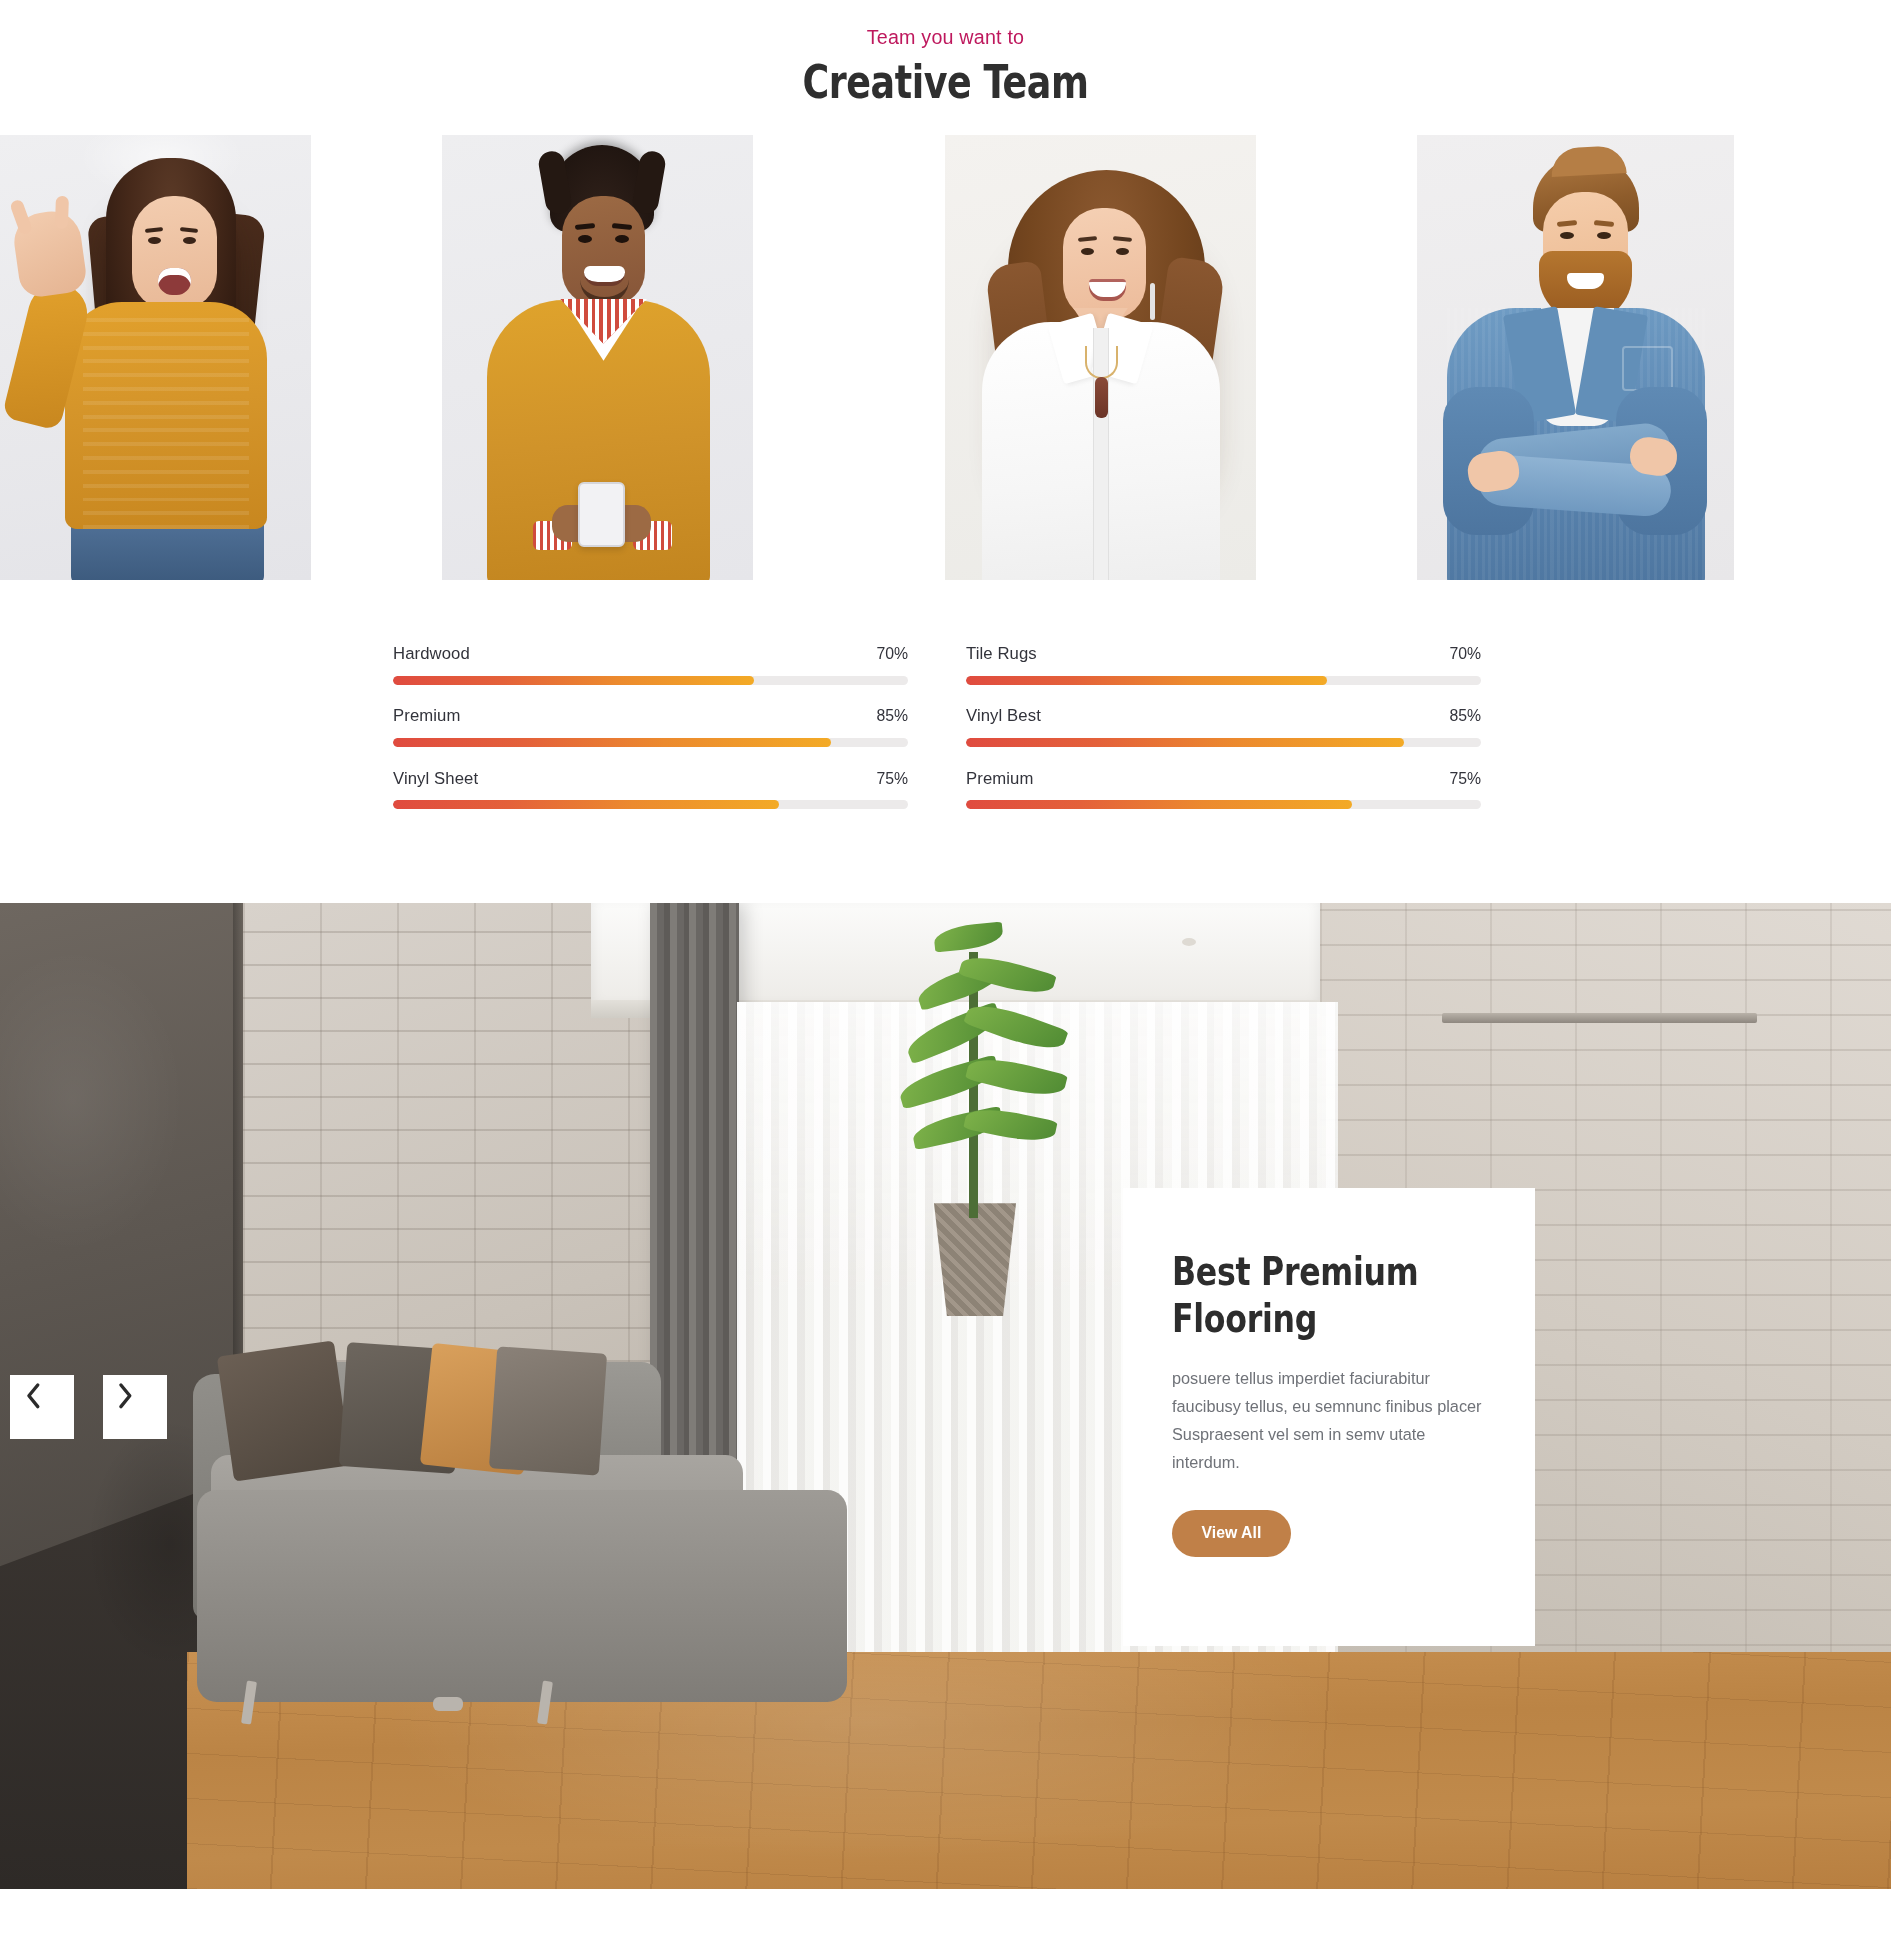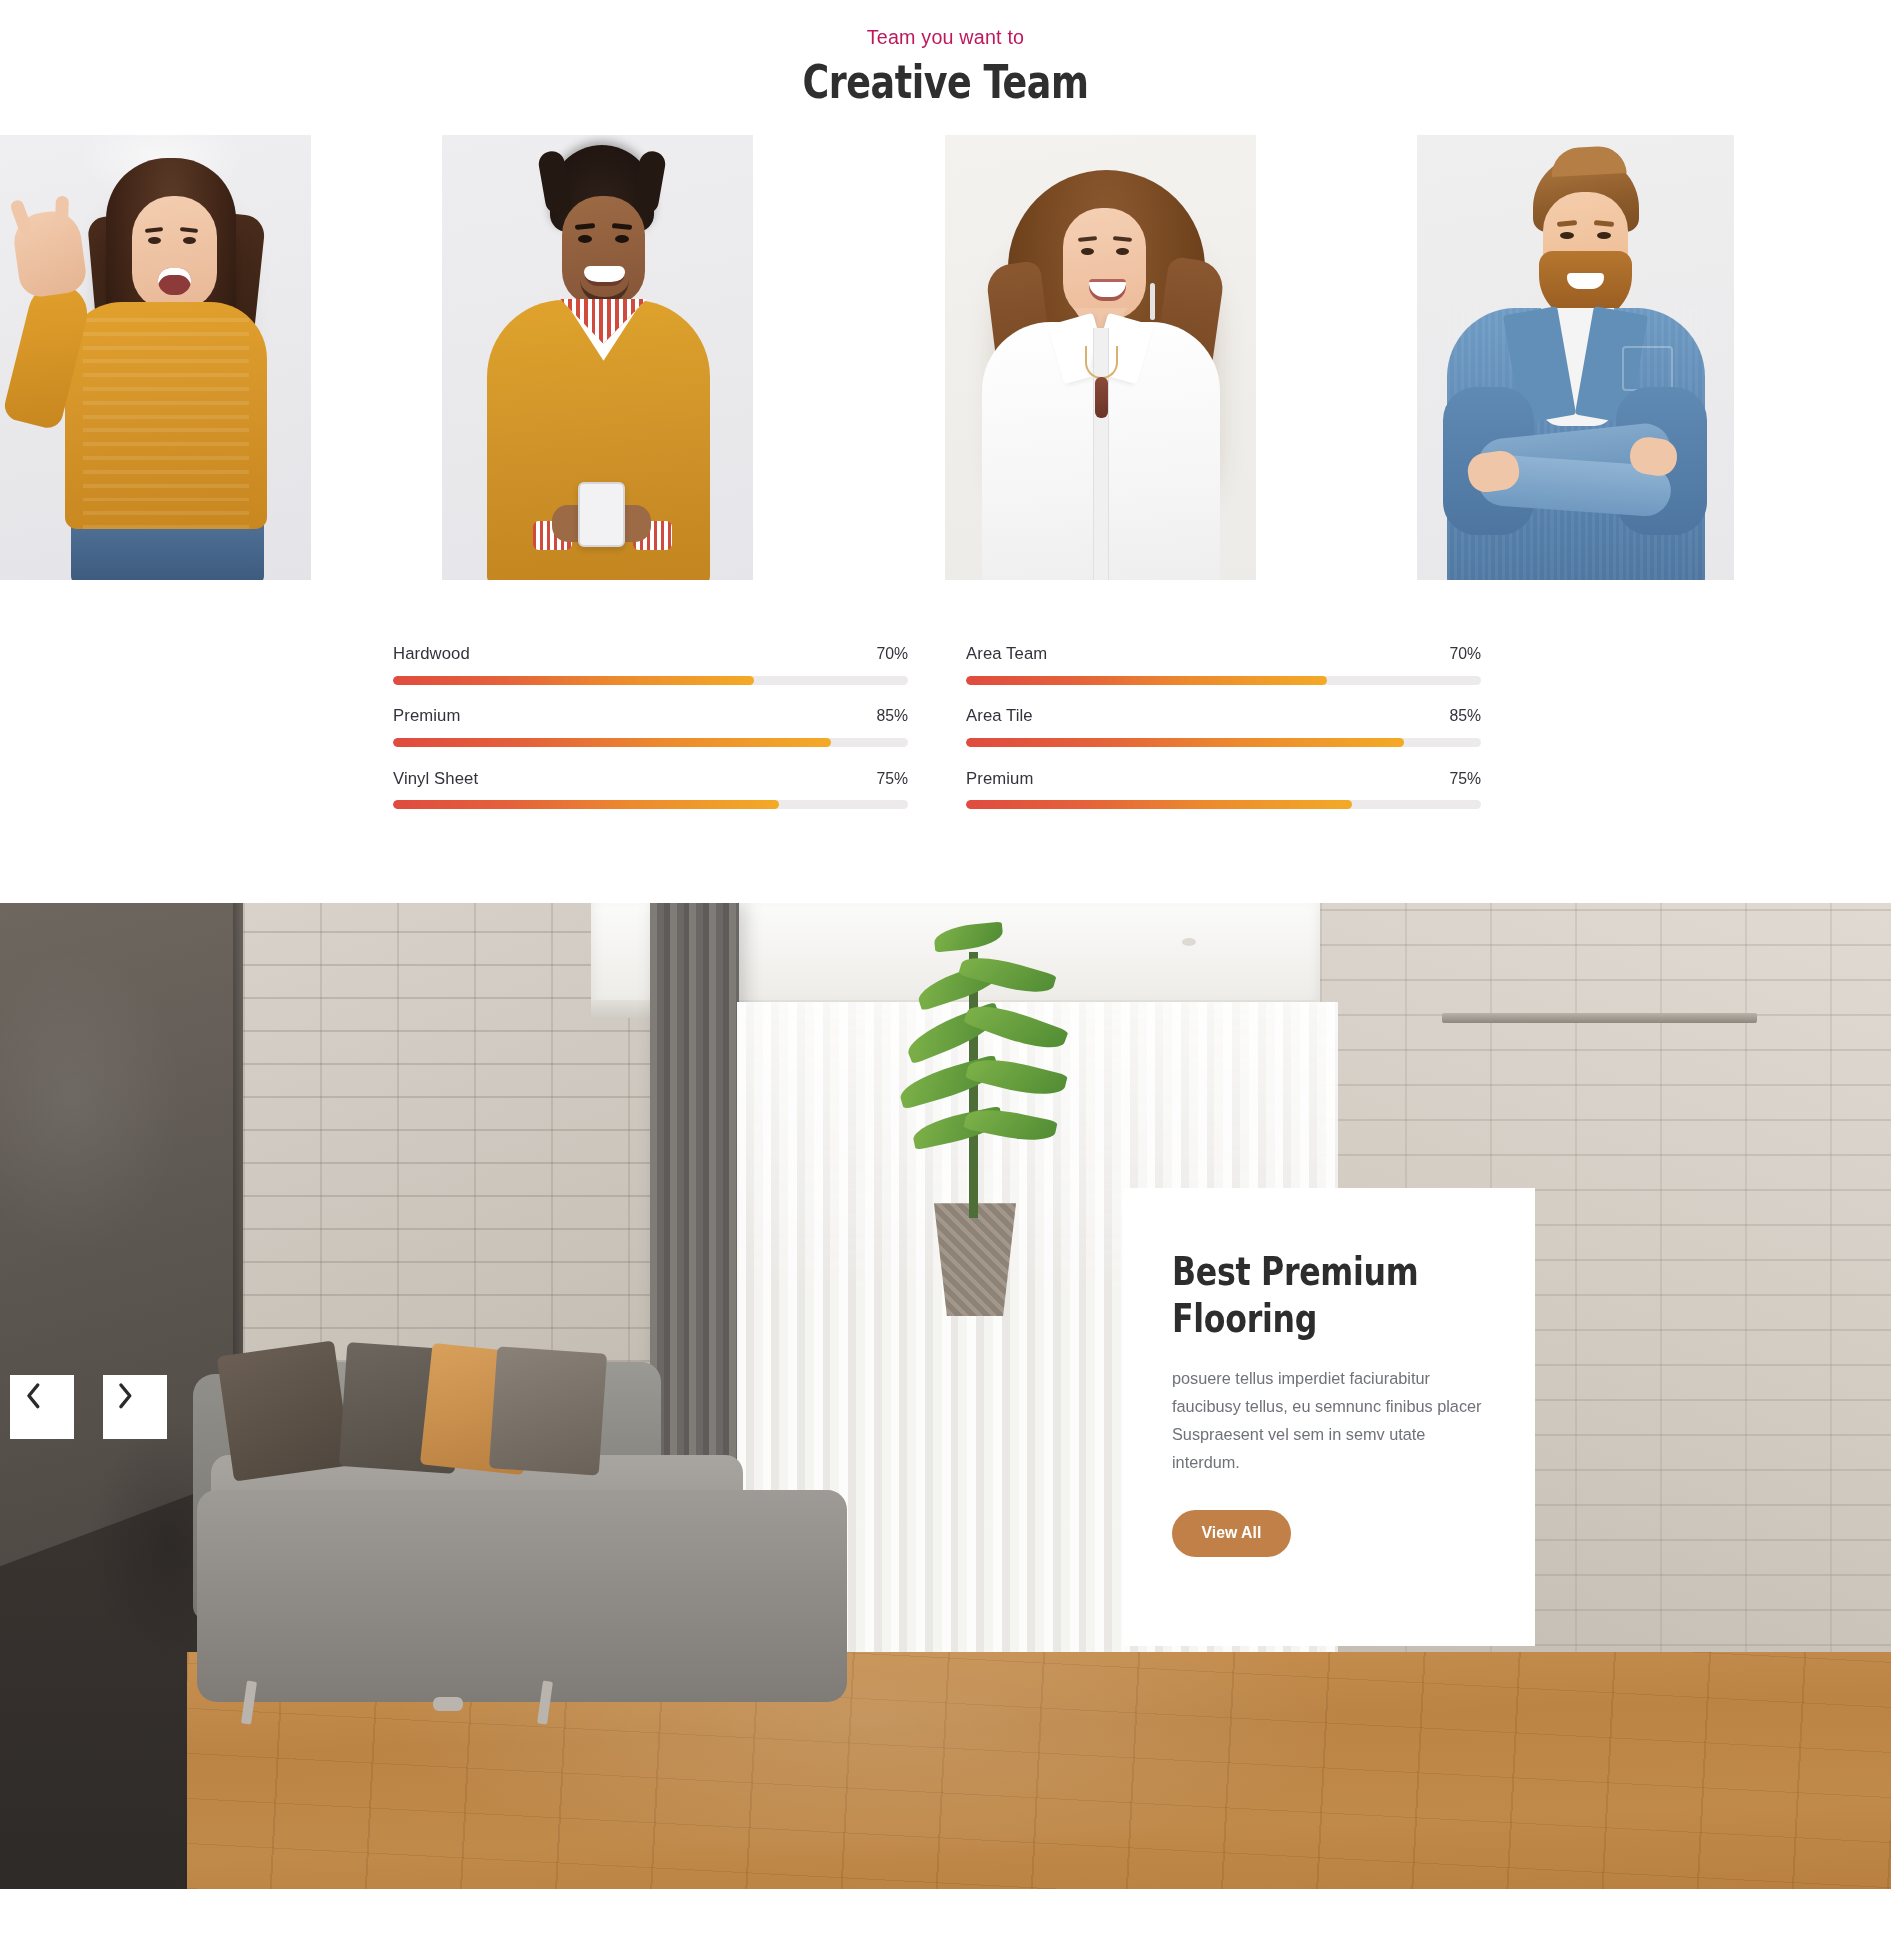--- a/index.html
+++ b/index.html
@@ -478,31 +478,31 @@
             <div class="skill-fill" style="width: 75%;"></div>
           </div>
         </div>
 
       </div>
 
       <div class="skill-col">
 
         <div class="skill">
           <div class="skill-top">
-            <span class="skill-name">Area Team</span>
+            <span class="skill-name">Tile Rugs</span>
             <span class="skill-pct">70%</span>
           </div>
           <div class="skill-track">
             <div class="skill-fill" style="width: 70%;"></div>
           </div>
         </div>
 
         <div class="skill">
           <div class="skill-top">
-            <span class="skill-name">Area Tile</span>
+            <span class="skill-name">Vinyl Best</span>
             <span class="skill-pct">85%</span>
           </div>
           <div class="skill-track">
             <div class="skill-fill" style="width: 85%;"></div>
           </div>
         </div>
 
         <div class="skill">
           <div class="skill-top">
             <span class="skill-name">Premium</span>

